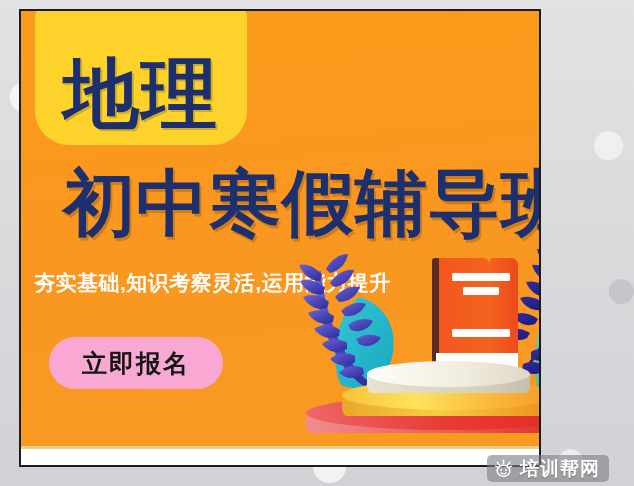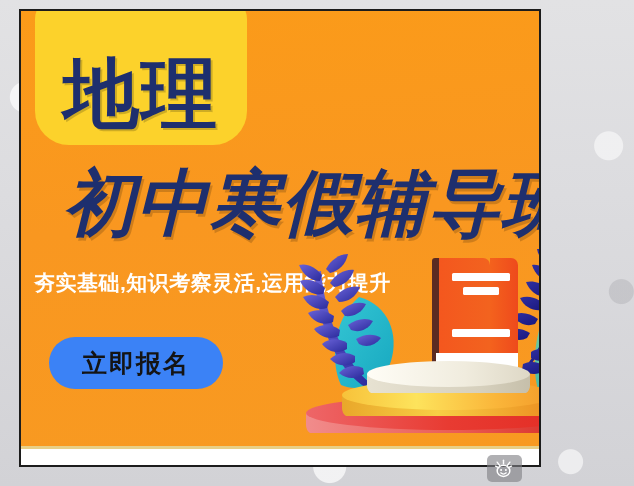--- a/index.html
+++ b/index.html
@@ -63,34 +63,33 @@
   }
 
   
   #headline{
     position:absolute;left:6px;top:156px;width:583px;
     text-align:center;
     font-size:72px;font-weight:bold;color:#1e2f6e;
     letter-spacing:1px;line-height:1;
     white-space:nowrap;
     text-shadow:2px 3px 0 rgba(0,0,0,.17);
-    font-style:italic;
   }
 
   
   #subtitle{
     position:absolute;left:13px;top:258px;
     font-size:21px;font-weight:bold;color:#ffffff;
     letter-spacing:.5px;white-space:nowrap;
   }
 
   
   #cta-button{
     position:absolute;left:28px;top:326px;width:174px;height:52px;
-    background:#3b82f6;border-radius:26px;border:none;
+    background:#f9a8d4;border-radius:26px;border:none;
     display:flex;align-items:center;justify-content:center;
     cursor:pointer;padding:0;
   }
   #cta-label{
     font-size:25px;font-weight:bold;color:#141414;letter-spacing:2px;
     white-space:nowrap;
   }
 
   
   #illustration{
@@ -277,13 +276,14 @@
       <line x1="4" y1="4" x2="7" y2="8"></line>
       <line x1="12" y1="1.5" x2="12" y2="6"></line>
       <line x1="20" y1="4" x2="17" y2="8"></line>
       <line x1="22" y1="9" x2="18" y2="11"></line>
     </g>
     <ellipse cx="12" cy="15" rx="8" ry="7" fill="none" stroke="#ffffff" stroke-width="1.8"></ellipse>
     <circle cx="9" cy="14" r="1.3" fill="#ffffff"></circle>
     <circle cx="15" cy="14" r="1.3" fill="#ffffff"></circle>
     <path d="M8.5 17.5 Q12 20.5 15.5 17.5" fill="none" stroke="#ffffff" stroke-width="1.6" stroke-linecap="round"></path>
   </svg>
+  <span id="watermark-text">培训帮网</span>
 </div>
 
 </body></html>

